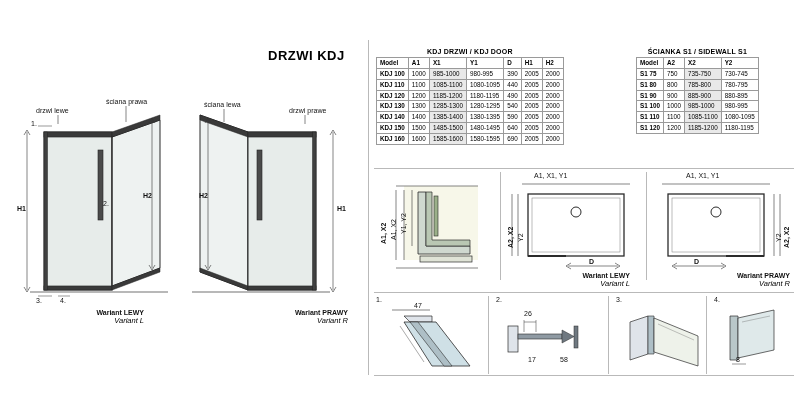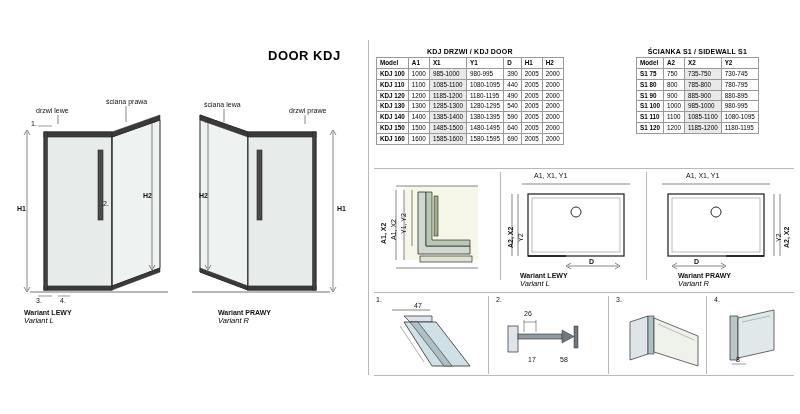--- a/index.html
+++ b/index.html
@@ -11,21 +11,21 @@
     position:relative;
     overflow:hidden;
   }
   .page{position:absolute;left:0;top:0;width:800px;height:414px;}
 
   
   .abs{position:absolute;}
   .lbl{font-size:7px;color:#111;white-space:nowrap;}
   .lbl-it{font-size:7.5px;font-style:italic;}
   .bold{font-weight:bold;}
-  .ctr{text-align:left;}
+  .ctr{text-align:right;}
 
   
   .title{
     position:absolute;left:268px;top:48px;
     font-size:13px;font-weight:bold;letter-spacing:.5px;
   }
 
   
   table.tbl{
     border-collapse:collapse;
@@ -55,21 +55,21 @@
   .seph{position:absolute;background:#b9b9b9;height:1px;}
   .rot90{transform:rotate(-90deg);transform-origin:left top;}
 
   svg{display:block;overflow:visible;}
 </style>
 </head>
 <body>
 
 <div class="page">
 
-  <div class="title">DOOR KDJ</div>
+  <div class="title">DRZWI KDJ</div>
 
   <div class="abs" style="left:0;top:0;width:360px;height:414px;">
 
     <div class="lbl abs" style="left:36px;top:107px;">drzwi lewe</div>
     <div class="lbl abs" style="left:106px;top:98px;">ściana prawa</div>
     <div class="lbl abs" style="left:204px;top:101px;">ściana lewa</div>
     <div class="lbl abs" style="left:289px;top:107px;">drzwi prawe</div>
 
     <svg class="abs" style="left:0;top:0;" width="360" height="414">
 

